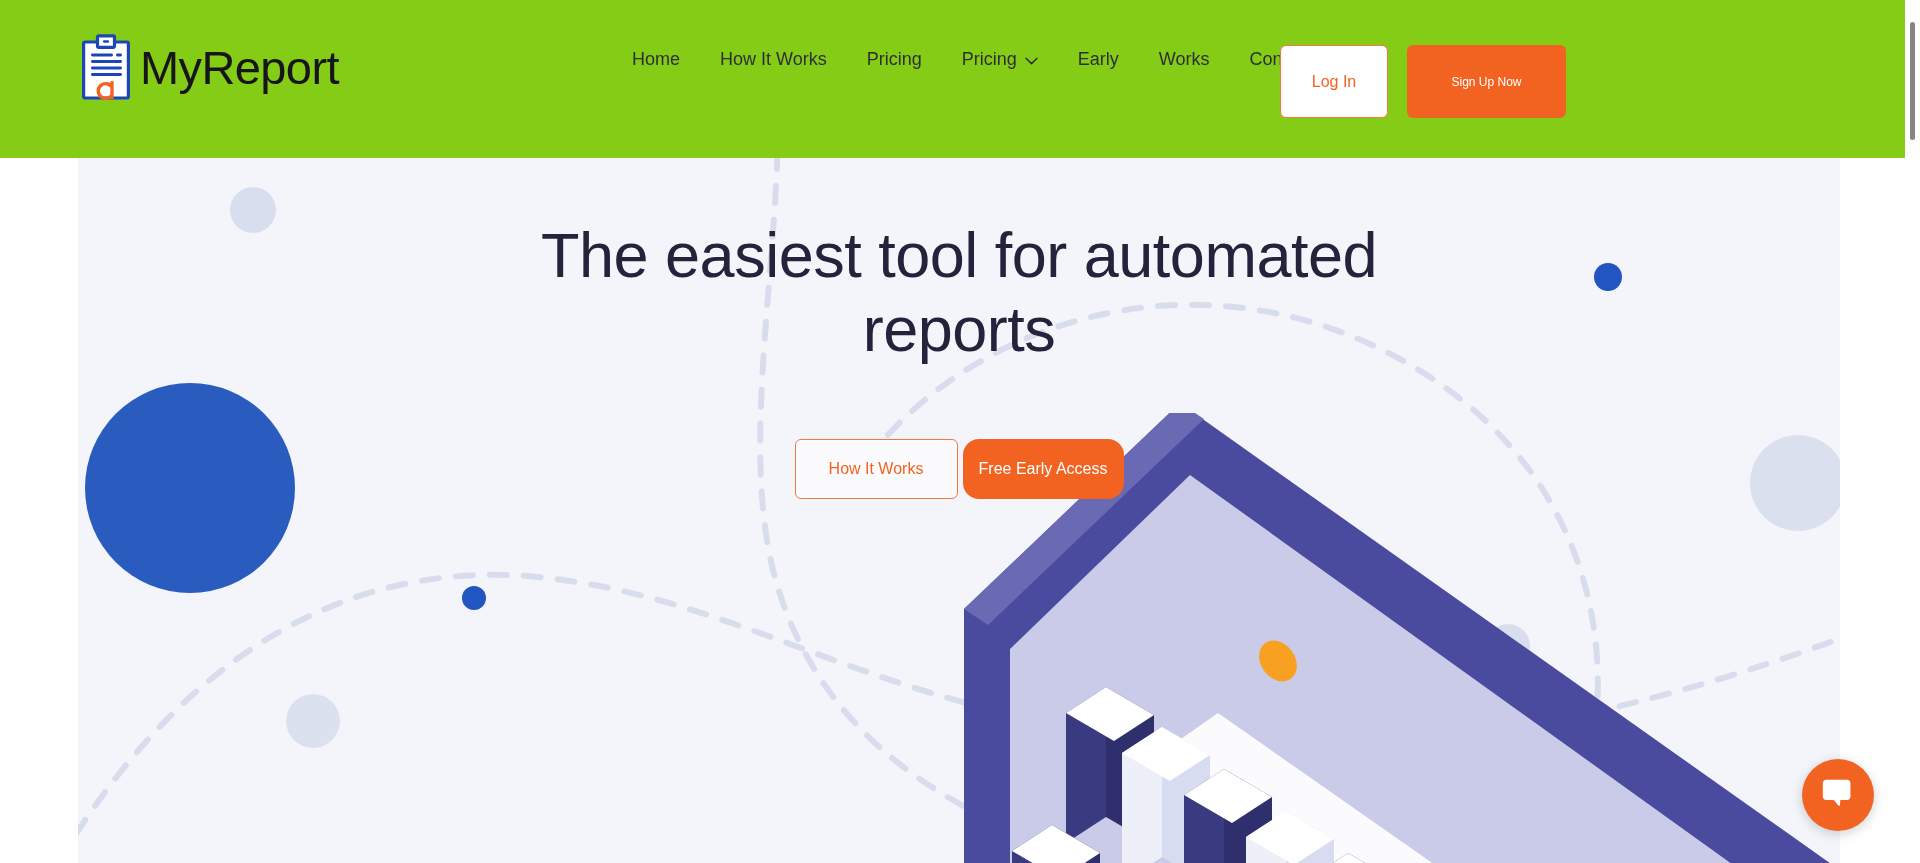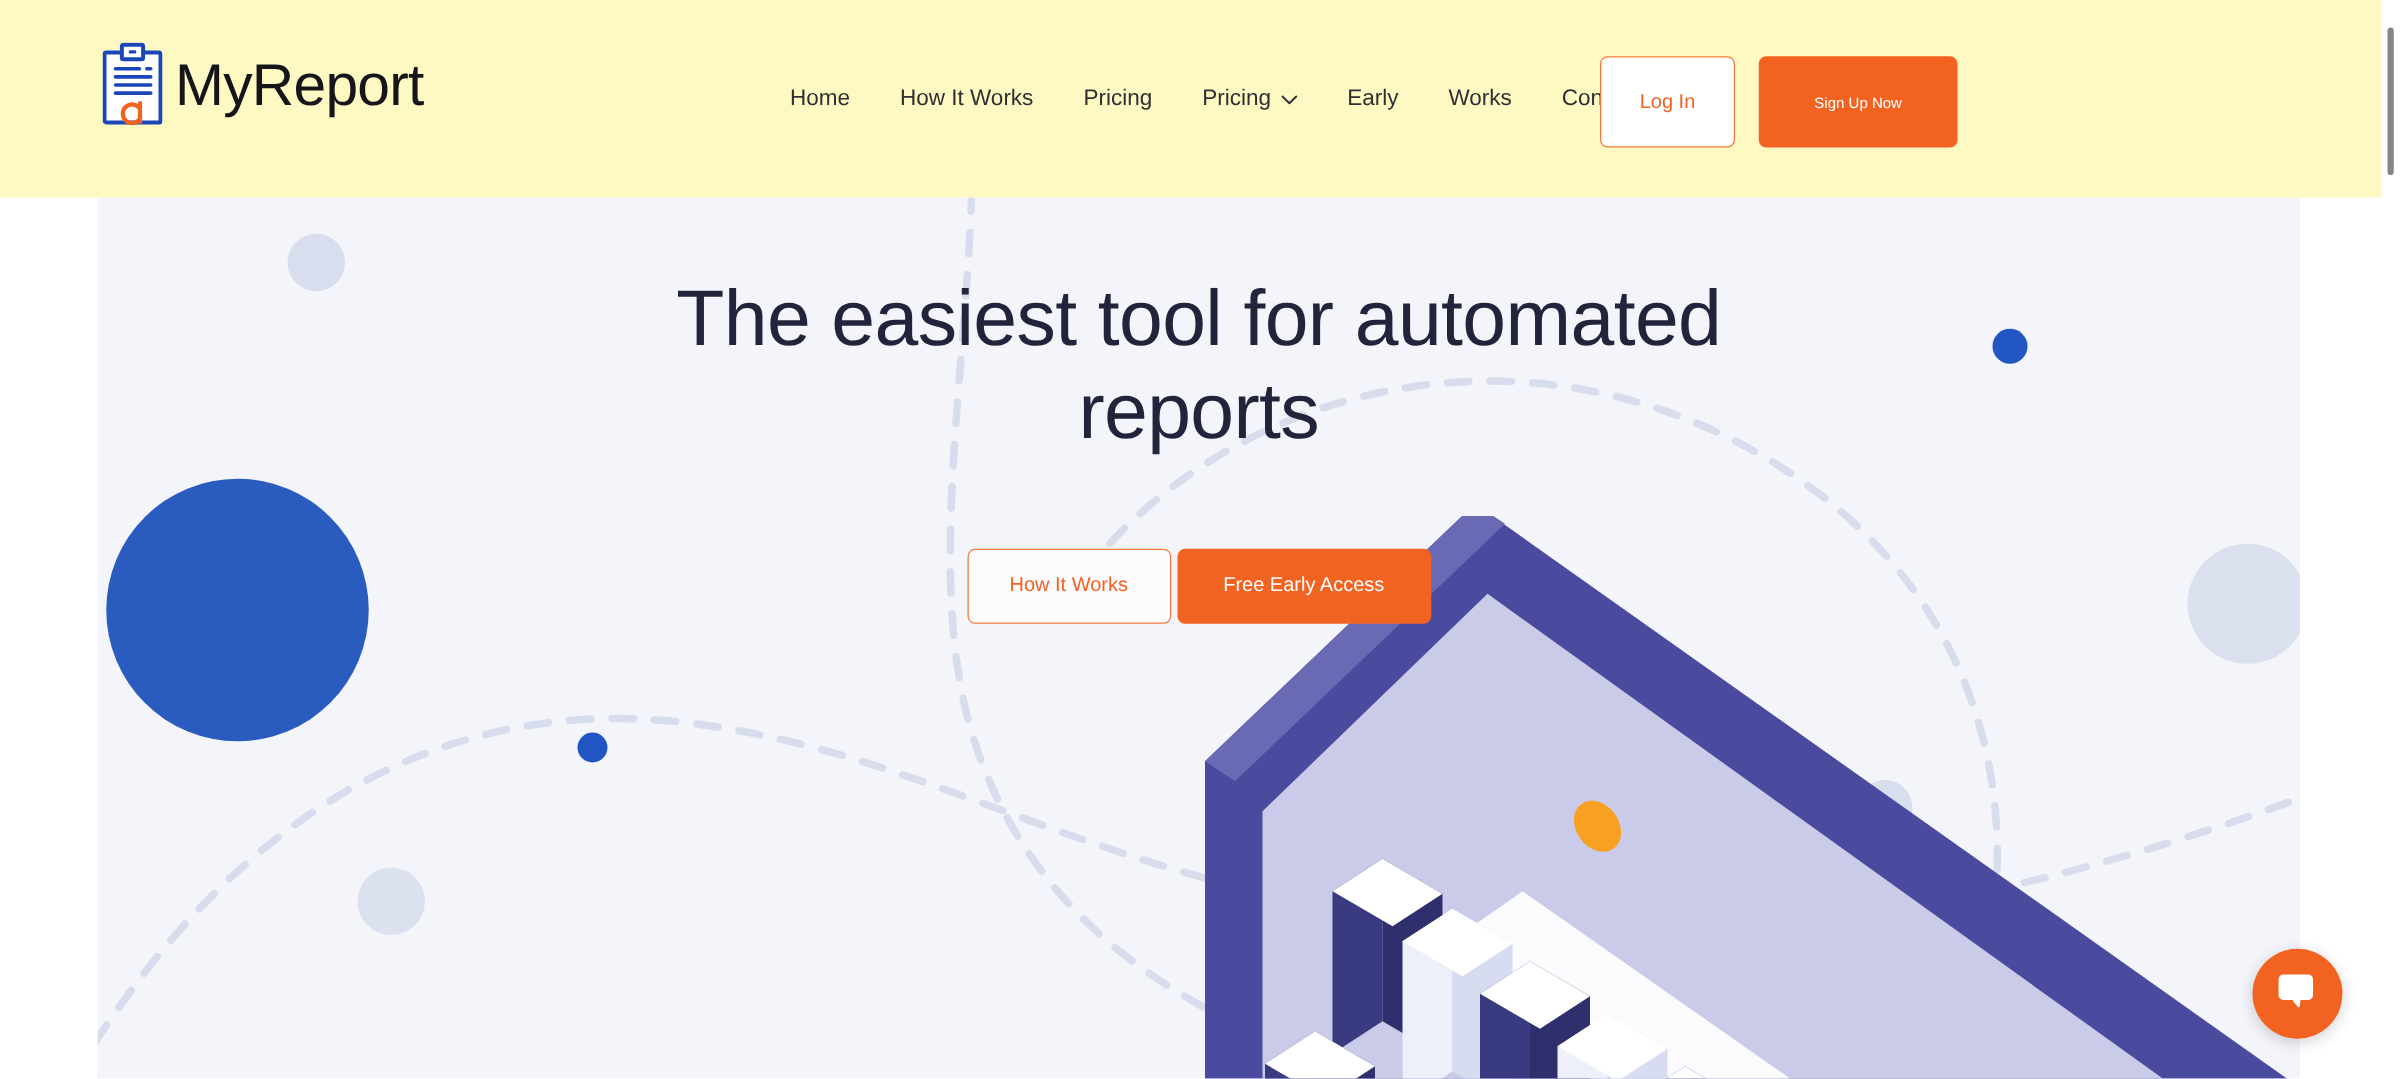--- a/index.html
+++ b/index.html
@@ -19,21 +19,21 @@
     background: #ffffff;
     overflow: hidden;
   }
 
   
   .header {
     position: absolute;
     top: 0; left: 0;
     width: 1912px;
     height: 158px;
-    background: #fef9c3;
+    background: #84cc16;
     display: flex;
     align-items: flex-start;
     padding: 0;
     z-index: 40;
   }
 
   .brand {
     position: absolute;
     left: 82px;
     top: 34px;
@@ -53,21 +53,21 @@
     line-height: 1;
     color: #16161a;
     font-weight: 400;
     letter-spacing: -0.6px;
     white-space: nowrap;
   }
 
   .nav {
     position: absolute;
     left: 612px;
-    top: 62px;
+    top: 43px;
     display: flex;
     align-items: flex-end;
     gap: 0;
   }
   .nav-item {
     font-size: 18px;
     color: #2f2f33;
     padding: 6px 20px;
     white-space: nowrap;
     cursor: pointer;
@@ -167,24 +167,24 @@
     background: #fbfbfe;
     color: #f26322;
     font-size: 16px;
     font-family: "Liberation Sans", sans-serif;
     cursor: pointer;
     display: flex;
     align-items: center;
     justify-content: center;
   }
   .btn-primary {
-    width: 203px;
+    width: 161px;
     height: 60px;
     border: none;
-    border-radius: 6px;
+    border-radius: 16px;
     background: #f26322;
     color: #ffffff;
     font-size: 16px;
     font-family: "Liberation Sans", sans-serif;
     cursor: pointer;
     display: flex;
     align-items: center;
     justify-content: center;
     align-self: flex-start;
   }

